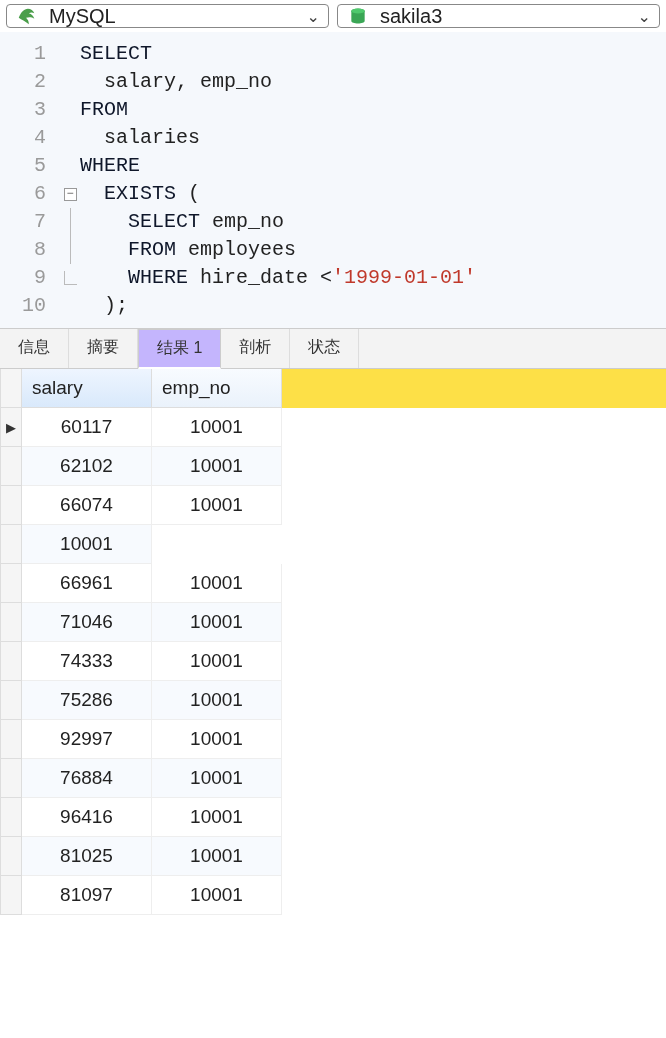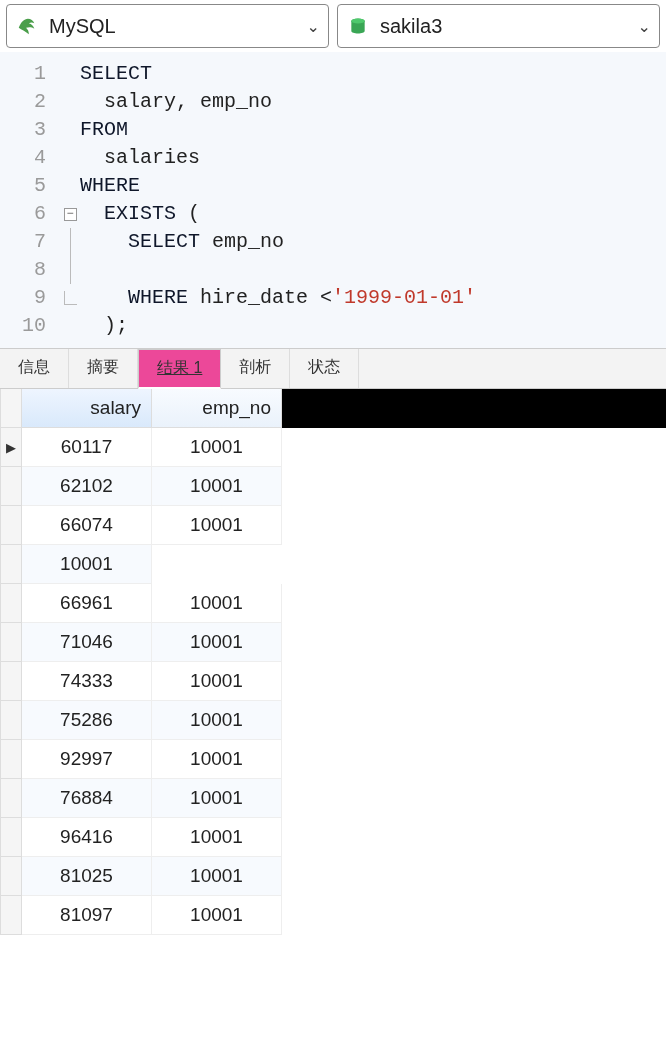--- a/index.html
+++ b/index.html
@@ -12,21 +12,21 @@
     display: flex;
     gap: 8px;
     padding: 4px 6px;
   }
   .dropdown {
     flex: 1;
     display: flex;
     align-items: center;
     border: 1px solid #888;
     border-radius: 4px;
-    height: 44px;
+    height: 24px;
     padding: 0 8px;
     background: #fff;
     font-size: 20px;
     color: #222;
     justify-content: space-between;
   }
   .dropdown .icon {
     width: 24px;
     height: 24px;
     margin-right: 10px;
@@ -101,35 +101,33 @@
     border-bottom: 1px solid #ccc;
     background: #f3f3f3;
     font-size: 16px;
   }
   .tab {
     padding: 8px 18px;
     color: #333;
     border-right: 1px solid #ddd;
   }
   .tab.active {
-    background: #ec4899;
+    background: #c4b5fd;
     border-bottom: 2px solid #fff;
     margin-bottom: -1px;
     border-top: 1px solid #ccc;
     border-left: 1px solid #ccc;
     border-right: 1px solid #ccc;
-    text-decoration: underline;
   }
   .results {
     font-size: 19px;
   }
   .grid-header {
     display: flex;
-    background: #000000;
-    text-align: right;
+    background: #fde047;
   }
   .rowhead {
     width: 22px;
     border: 1px solid #ddd;
     border-top: none;
     background: #f5f5f5;
     display: flex;
     align-items: center;
     justify-content: center;
     color: #333;
@@ -224,20 +222,21 @@
       <div class="fold-col">
         <div class="fold-vline"></div>
       </div>
       <div class="code"><span>    </span><span class="kw">SELECT</span><span> emp_no</span></div>
     </div>
     <div class="code-line">
       <div class="gutter">8</div>
       <div class="fold-col">
         <div class="fold-vline"></div>
       </div>
+      <div class="code"><span>    </span><span class="kw">FROM</span><span> employees</span></div>
     </div>
     <div class="code-line">
       <div class="gutter">9</div>
       <div class="fold-col">
         <div class="fold-end"></div>
       </div>
       <div class="code"><span>    </span><span class="kw">WHERE</span><span> hire_date &lt;</span><span class="str">'1999-01-01'</span></div>
     </div>
     <div class="code-line">
       <div class="gutter">10</div>

